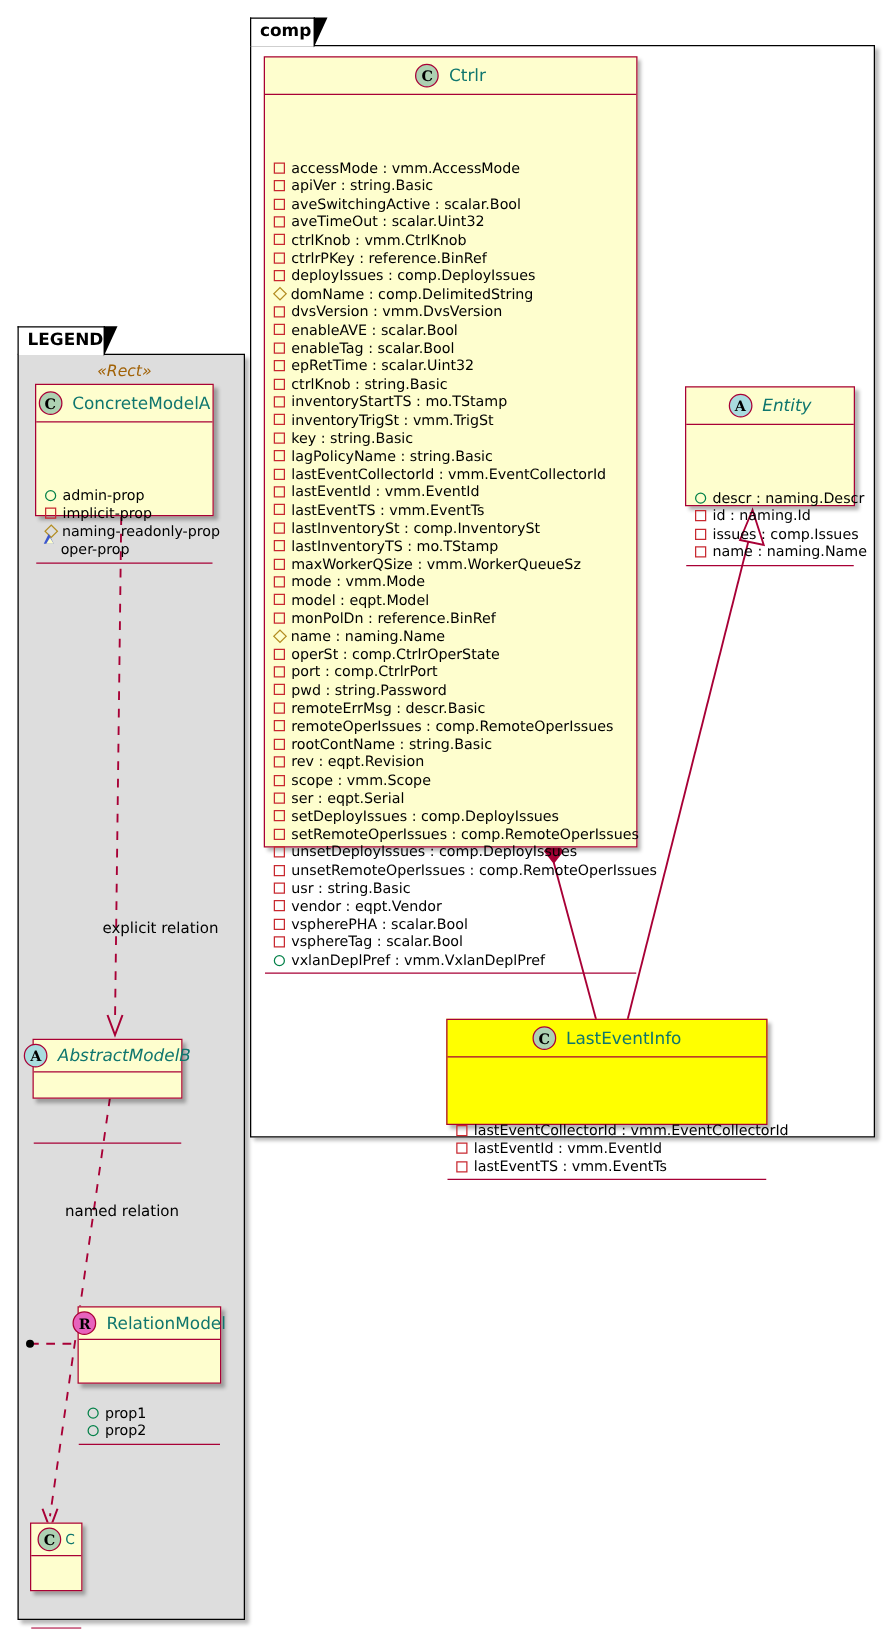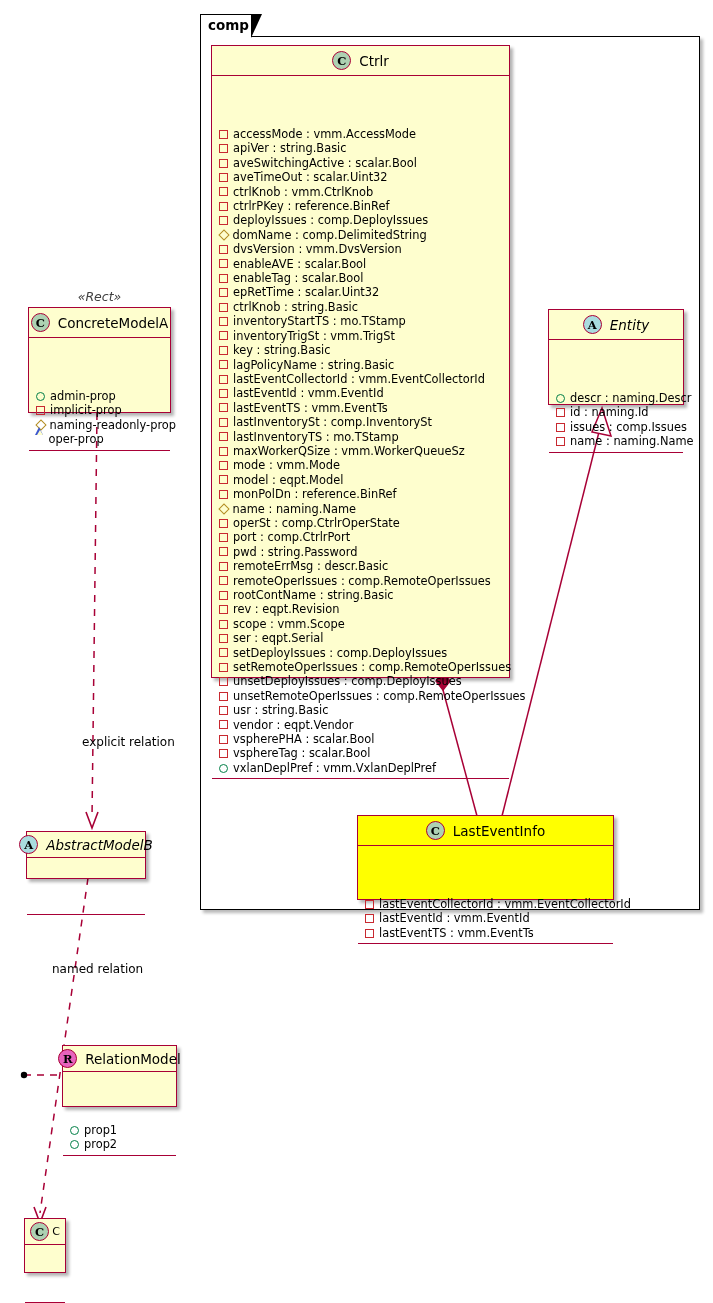--- a/index.html
+++ b/index.html
@@ -43,32 +43,32 @@
   .cls{
     position:absolute;box-sizing:border-box;
     border:1.5px solid #A80036;
     background:#FEFECE;
     box-shadow:3px 3px 3px rgba(0,0,0,0.30);
     z-index:5;
   }
   .cls.hl{background:#FFFF00;}
   .cls-stereo{
     position:absolute;width:100%;text-align:center;
-    font-size:12.5px;font-style:italic;color:#404040;
+    font-size:12.5px;font-style:italic;color:#a16207;
     top:-19px;left:0;
   }
   .cls-head{
     box-sizing:border-box;
     border-bottom:1.5px solid #A80036;
     padding:5px 6px 5px 6px;
     display:flex;align-items:center;justify-content:center;
     gap:8px;
     min-height:25px;
   }
-  .cls-title{font-size:13.5px;color:#000000;white-space:nowrap;}
+  .cls-title{font-size:13.5px;color:#0f766e;white-space:nowrap;}
   .cls-title.ital{font-style:italic;}
   .badge{
     width:17px;height:17px;border-radius:50%;
     display:inline-flex;align-items:center;justify-content:center;
     font-size:11.5px;font-weight:bold;color:#000;
     flex:0 0 auto;
     font-family:"DejaVu Serif","Liberation Serif",serif;
   }
   .badge.c{background:#ADD1B2;border:1.3px solid #A80036;}
   .badge.a{background:#A9DCDF;border:1.3px solid #A80036;}
@@ -134,20 +134,26 @@
 
 <div class="canvas">
 
   <div class="pkg" style="left:200px;top:14px;width:500px;height:896px;">
     <div class="pkg-tab" style="width:52px;">
       <span class="tabinner">comp</span>
     </div>
     <div class="pkg-body" style="top:22px;width:500px;height:874px;background:#FFFFFF;"></div>
   </div>
 
+  <div class="pkg" style="left:14px;top:261px;width:182px;height:1035px;">
+    <div class="pkg-tab" style="width:70px;">
+      <span class="tabinner">LEGEND</span>
+    </div>
+    <div class="pkg-body" style="top:22px;width:182px;height:1013px;background:#DDDDDD;"></div>
+  </div>
 
   <svg class="wires" viewBox="0 0 713 1303">
     <defs>
       <marker id="openArrow" markerWidth="12" markerHeight="12" refX="9" refY="4" orient="auto">
         <path d="M1,0 L9,4 L1,8" fill="none" stroke="#A80036" stroke-width="1.4"></path>
       </marker>
     </defs>
 
     <g>
       <line x1="97" y1="413" x2="92" y2="818" stroke="#A80036" stroke-width="1.5" stroke-dasharray="7,7"></line>

